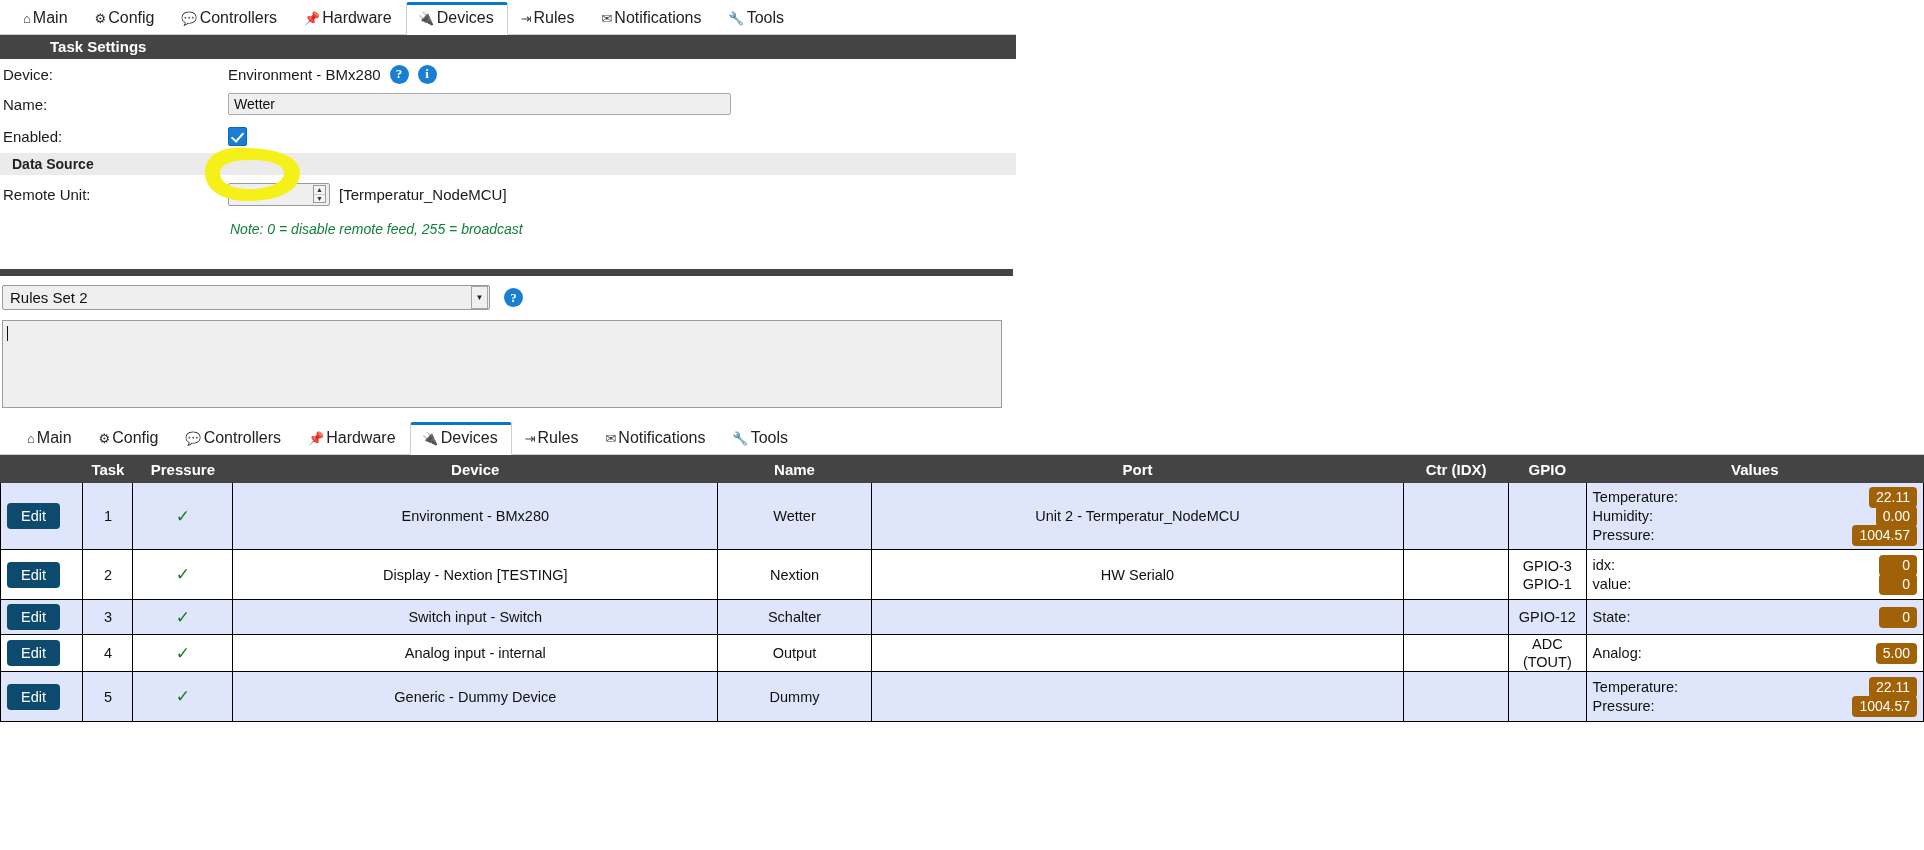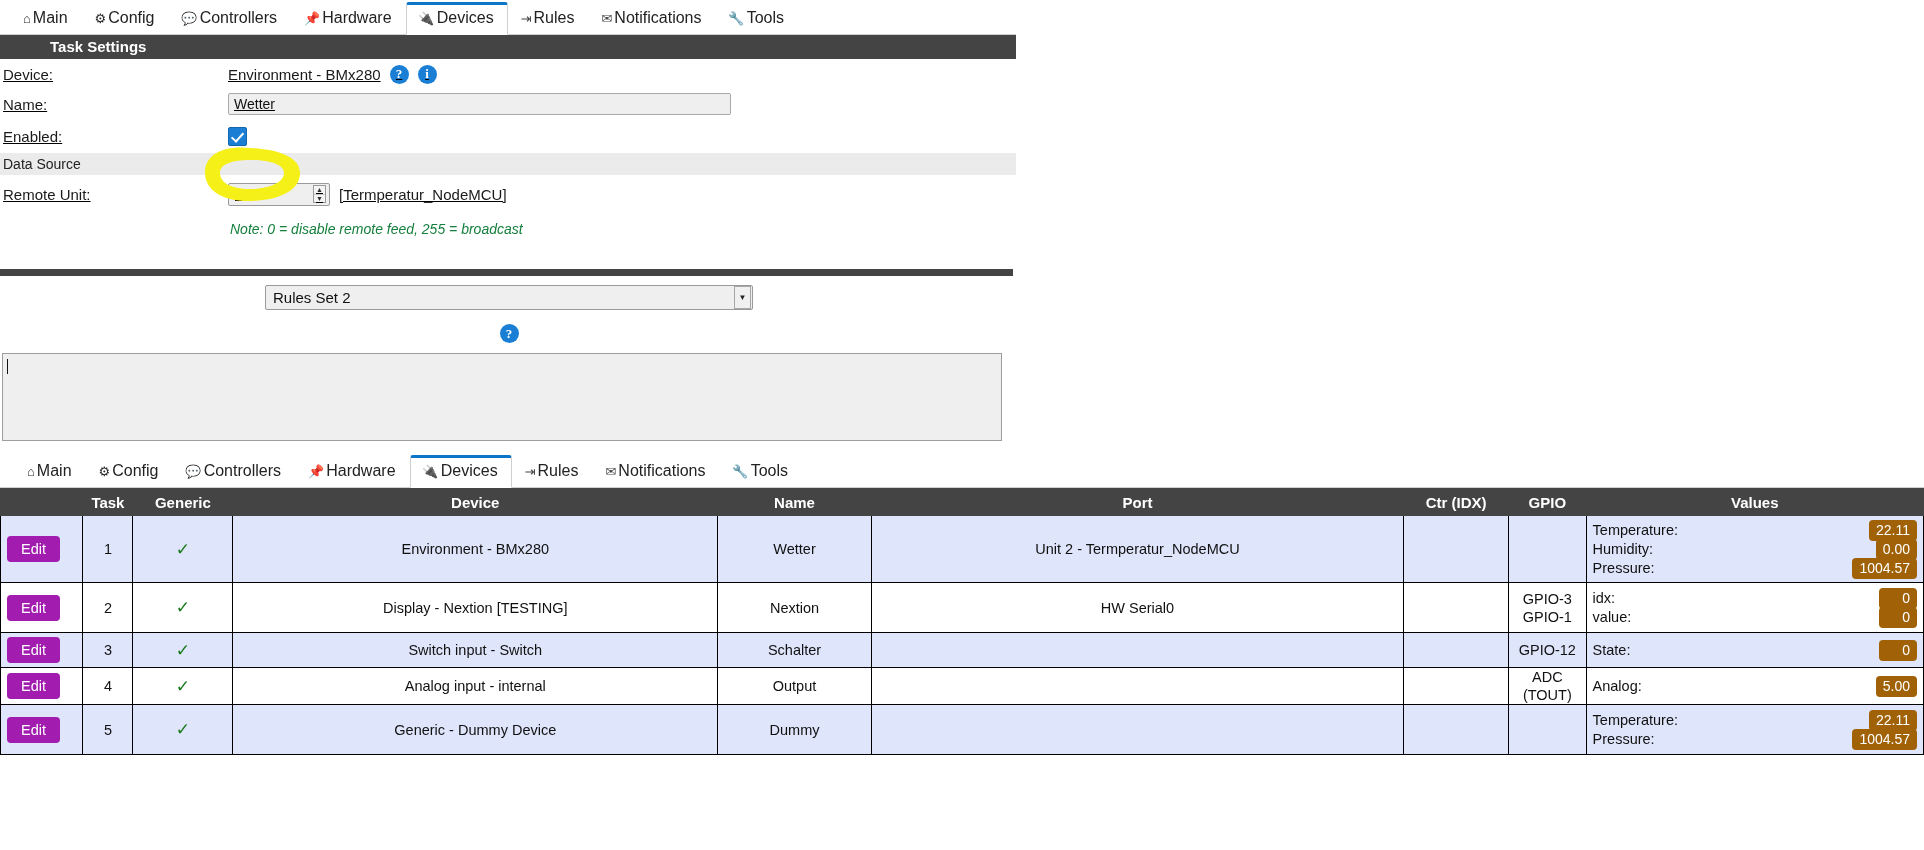--- a/index.html
+++ b/index.html
@@ -56,28 +56,28 @@
     font-weight: bold;
     height: 24px;
     line-height: 24px;
     padding-left: 50px;
     width: 1016px;
   }
   .subbar {
     background: #ebebeb;
     color: #222222;
     font-size: 14px;
-    font-weight: normal;
+    font-weight: bold;
     height: 22px;
     line-height: 22px;
-    padding-left: 3px;
+    padding-left: 12px;
     width: 1016px;
   }
 
-  .frow { display: flex; align-items: center; height: 30px; padding-left: 3px; text-decoration: underline; }
+  .frow { display: flex; align-items: center; height: 30px; padding-left: 3px; }
   .flabel { width: 225px; font-size: 15px; color: #1a1a1a; }
   .fvalue { display: flex; align-items: center; gap: 9px; font-size: 15px; color: #1a1a1a; }
 
   .badge-circle {
     width: 19px; height: 19px; border-radius: 50%;
     background: #1a7fd4; color: #ffffff;
     font-size: 13px; font-weight: bold;
     display: inline-flex; align-items: center; justify-content: center;
     font-family: "Liberation Serif", serif;
   }
@@ -131,21 +131,21 @@
   .spinbtns { display: flex; flex-direction: column; width: 13px; height: 18px;
               border: 1px solid #9a9a9a; background: #f4f4f4; }
   .spinbtns i { flex: 1; display: flex; align-items: center; justify-content: center;
                 font-style: normal; font-size: 7px; color: #333; line-height: 1; }
   .spinbtns i:first-child { border-bottom: 1px solid #c9c9c9; }
 
   .note { font-size: 14px; font-style: italic; color: #15803d; padding-left: 230px; margin-top: 8px; }
 
   .thickdivider { width: 1013px; height: 7px; background: #444444; margin-top: 32px; }
 
-  .selrow { display: flex; align-items: center; gap: 14px; margin-top: 9px; padding-left: 2px; flex-direction: column;}
+  .selrow { display: flex; align-items: center; gap: 14px; margin-top: 9px; padding-left: 2px;}
   .selbox {
     width: 488px; height: 25px;
     border: 1px solid #9a9a9a;
     background: #efefef;
     display: flex; align-items: center; justify-content: space-between;
     font-size: 15px; color: #111111;
     padding-left: 7px; border-radius: 2px;
   }
   .selarrow {
     width: 17px; height: 23px; margin-right: 1px;
@@ -196,21 +196,21 @@
     color: #111111;
     padding: 0 6px;
     vertical-align: middle;
   }
   tr.alt td { background: #dfe5fb; }
   tr.plain td { background: #ffffff; }
 
   .edit-btn {
     display: inline-flex; align-items: center; justify-content: center;
     width: 53px; height: 26px;
-    background: #a21caf; color: #ffffff;
+    background: #0c4a6e; color: #ffffff;
     font-size: 14.5px; border-radius: 4px;
     border: none;
     font-family: "Liberation Sans", sans-serif;
   }
   .tick { color: #1a7a1a; font-size: 17px; }
   .ctr { text-align: center; }
 
   .valrow {
     display: flex; justify-content: space-between; align-items: center;
     line-height: 19px; height: 19px;
@@ -373,21 +373,21 @@
         <col style="width:123px">
         <col style="width:426px">
       <col style="width:84px">
         <col style="width:62px">
         <col style="width:270px">
     </colgroup>
     <thead>
       <tr id="thead-row">
           <th></th>
           <th>Task</th>
-          <th>Generic</th>
+          <th>Pressure</th>
           <th>Device</th>
           <th>Name</th>
           <th>Port</th>
           <th>Ctr (IDX)</th>
           <th>GPIO</th>
           <th>Values</th>
         </tr>
     </thead>
     <tbody id="tbody">
         <tr class="alt" style="height: 67px;">

